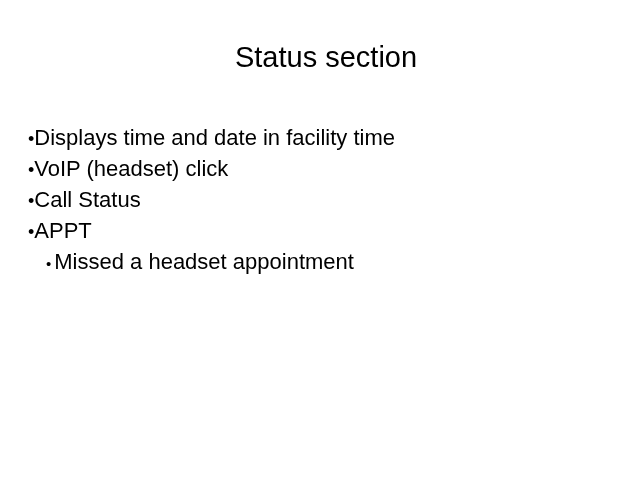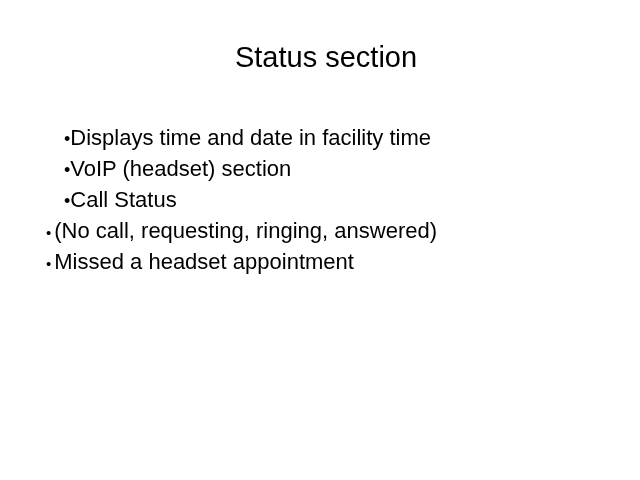--- a/index.html
+++ b/index.html
@@ -45,21 +45,20 @@
   .bullet-line {
     display: block;
     font-size: 22px;
     line-height: 29px;
     color: #000000;
     white-space: nowrap;
     text-indent: 0;
   }
   .bullet-line.level-1 {
     padding-left: 0px;
-    margin-left: 36px;
   }
   .bullet-line.level-2 {
     padding-left: 18px;
   }
   .bullet-glyph {
     display: inline-block;
     font-size: 22px;
     line-height: 29px;
     vertical-align: baseline;
   }
@@ -82,32 +81,32 @@
 
   <div class="slide-title">Status section</div>
 
   <div class="slide-body">
 
     <div class="bullet-line level-1">
       <span class="bullet-glyph">•</span><span class="bullet-text">Displays time and date in facility time</span>
     </div>
 
     <div class="bullet-line level-1">
-      <span class="bullet-glyph">•</span><span class="bullet-text">VoIP (headset) section</span>
+      <span class="bullet-glyph">•</span><span class="bullet-text">VoIP (headset) click</span>
     </div>
 
 
     <div class="bullet-line level-1">
       <span class="bullet-glyph">•</span><span class="bullet-text">Call Status</span>
     </div>
 
-    <div class="bullet-line level-2">
-      <span class="bullet-glyph">•</span><span class="bullet-text">(No call, requesting, ringing, answered)</span>
+
+    <div class="bullet-line level-1">
+      <span class="bullet-glyph">•</span><span class="bullet-text">APPT</span>
     </div>
-
 
 
 
     <div class="bullet-line level-2">
       <span class="bullet-glyph">•</span><span class="bullet-text">Missed a headset appointment</span>
     </div>
 
 
   </div>
 </div>

